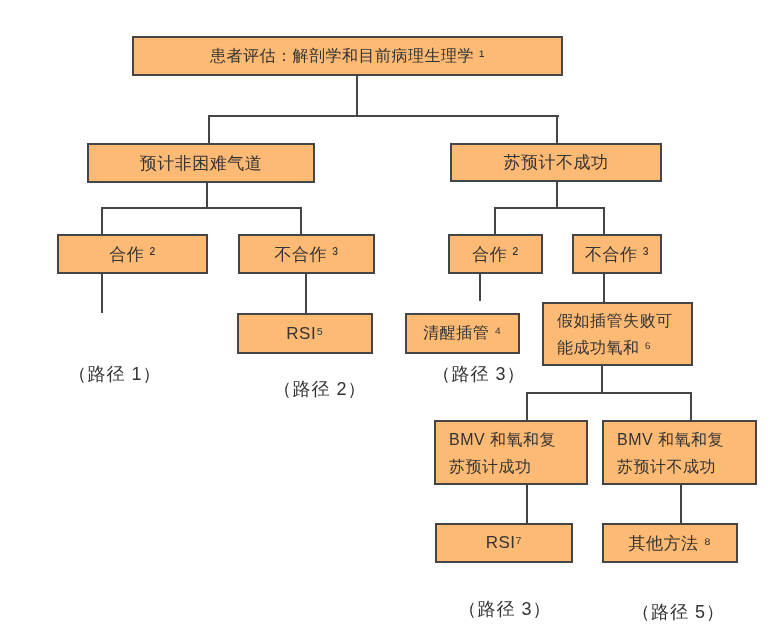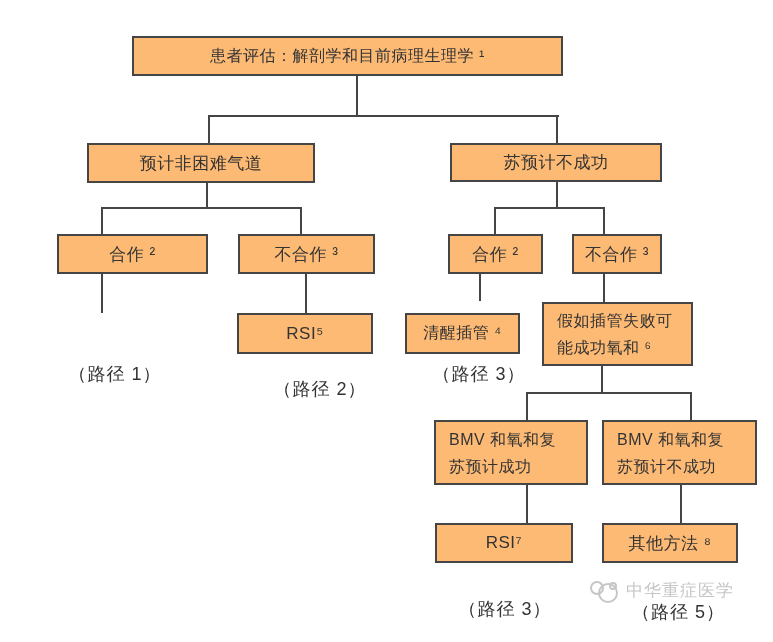--- a/index.html
+++ b/index.html
@@ -126,22 +126,14 @@
 
   <div class="vline" style="left:526px;top:485px;height:38px;"></div>
   <div class="vline" style="left:680px;top:485px;height:38px;"></div>
 
   <div class="path-label" style="left:55px;top:362px;width:120px;">（路径 1）</div>
   <div class="path-label" style="left:260px;top:362px;width:120px;margin-top:15px;">（路径 2）</div>
   <div class="path-label" style="left:419px;top:362px;width:120px;">（路径 3）</div>
   <div class="path-label" style="left:445px;top:597px;width:120px;">（路径 3）</div>
   <div class="path-label" style="left:616px;top:600px;width:125px;">（路径 5）</div>
 
-  <div class="watermark" style="left:589px;top:579px;">
-    <svg width="34" height="26" viewBox="0 0 34 26" aria-hidden="true">
-      <circle cx="8" cy="9" r="6" fill="none" stroke="#c6c6c6" stroke-width="2"></circle>
-      <circle cx="19" cy="14" r="9" fill="none" stroke="#c6c6c6" stroke-width="2"></circle>
-      <circle cx="24" cy="7" r="3" fill="none" stroke="#c6c6c6" stroke-width="2"></circle>
-    </svg>
-    <span>中华重症医学</span>
-  </div>
 
 </div>
 
 </body></html>

